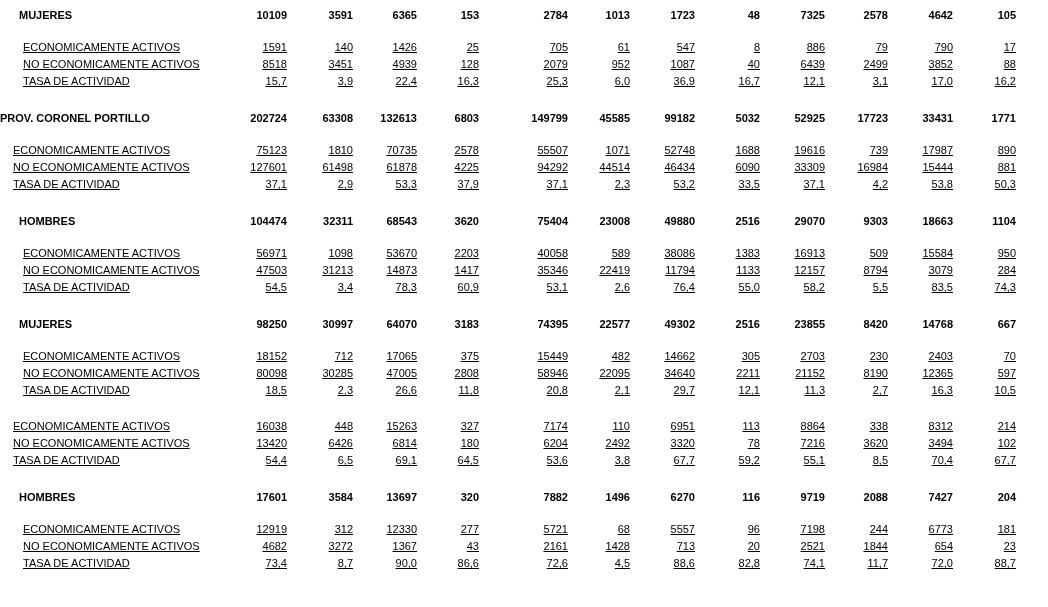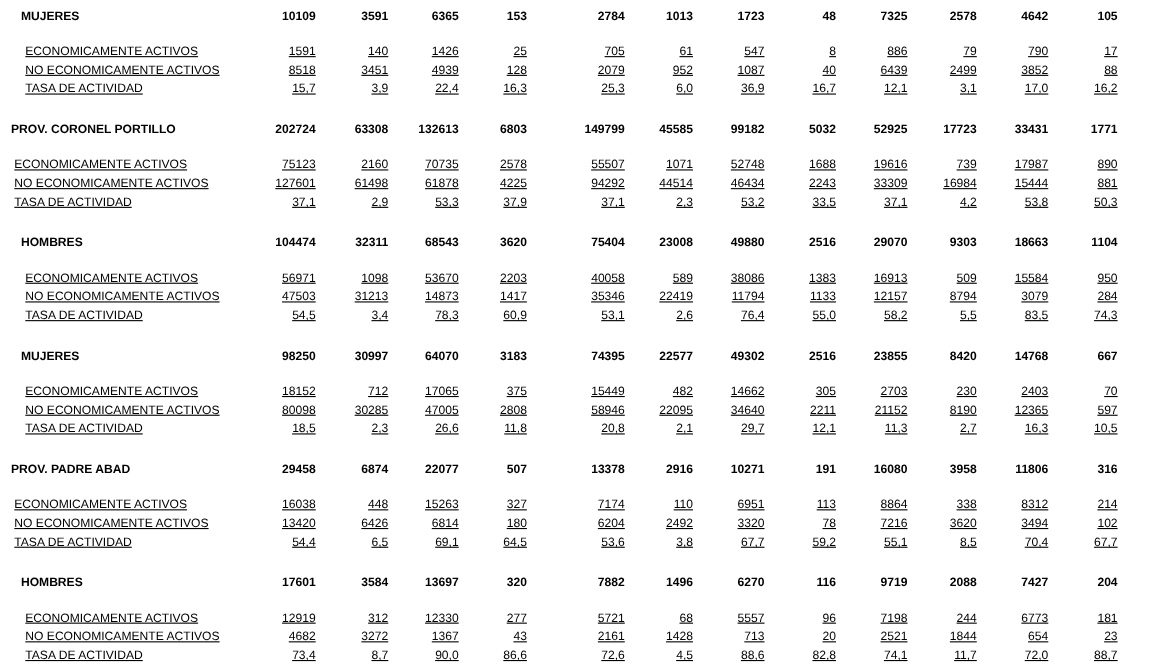--- a/index.html
+++ b/index.html
@@ -42,21 +42,21 @@
     margin-bottom: 0;
   }
   .label {
     white-space: nowrap;
     overflow: hidden;
   }
   .num {
     text-align: right;
     white-space: nowrap;
   }
-  .header.prov .label { padding-left: 10px; }
+  .header.prov .label { }
   .detail.prov .label { padding-left: 13px; }
   .header.sex  .label { padding-left: 19px; }
   .detail.sex  .label { padding-left: 23px; }
 </style>
 </head>
 <body>
 
 <div class="page">
   <div>
       <div class="block">
@@ -133,42 +133,42 @@
           <div class="num">99182</div>
           <div class="num">5032</div>
           <div class="num">52925</div>
           <div class="num">17723</div>
           <div class="num">33431</div>
           <div class="num">1771</div>
         </div>
         <div class="row detail prov">
           <div class="label">ECONOMICAMENTE ACTIVOS</div>
           <div class="num">75123</div>
-          <div class="num">2160</div>
+          <div class="num">1810</div>
           <div class="num">70735</div>
           <div class="num">2578</div>
           <div class="num">55507</div>
           <div class="num">1071</div>
           <div class="num">52748</div>
           <div class="num">1688</div>
           <div class="num">19616</div>
           <div class="num">739</div>
           <div class="num">17987</div>
           <div class="num">890</div>
         </div>
         <div class="row detail prov">
           <div class="label">NO ECONOMICAMENTE ACTIVOS</div>
           <div class="num">127601</div>
           <div class="num">61498</div>
           <div class="num">61878</div>
           <div class="num">4225</div>
           <div class="num">94292</div>
           <div class="num">44514</div>
           <div class="num">46434</div>
-          <div class="num">2243</div>
+          <div class="num">6090</div>
           <div class="num">33309</div>
           <div class="num">16984</div>
           <div class="num">15444</div>
           <div class="num">881</div>
         </div>
         <div class="row detail prov">
           <div class="label">TASA DE ACTIVIDAD</div>
           <div class="num">37,1</div>
           <div class="num">2,9</div>
           <div class="num">53,3</div>
@@ -301,35 +301,20 @@
           <div class="num">2,1</div>
           <div class="num">29,7</div>
           <div class="num">12,1</div>
           <div class="num">11,3</div>
           <div class="num">2,7</div>
           <div class="num">16,3</div>
           <div class="num">10,5</div>
         </div>
       </div>
       <div class="block">
-        <div class="row header prov">
-          <div class="label">PROV. PADRE ABAD</div>
-          <div class="num">29458</div>
-          <div class="num">6874</div>
-          <div class="num">22077</div>
-          <div class="num">507</div>
-          <div class="num">13378</div>
-          <div class="num">2916</div>
-          <div class="num">10271</div>
-          <div class="num">191</div>
-          <div class="num">16080</div>
-          <div class="num">3958</div>
-          <div class="num">11806</div>
-          <div class="num">316</div>
-        </div>
         <div class="row detail prov">
           <div class="label">ECONOMICAMENTE ACTIVOS</div>
           <div class="num">16038</div>
           <div class="num">448</div>
           <div class="num">15263</div>
           <div class="num">327</div>
           <div class="num">7174</div>
           <div class="num">110</div>
           <div class="num">6951</div>
           <div class="num">113</div>

